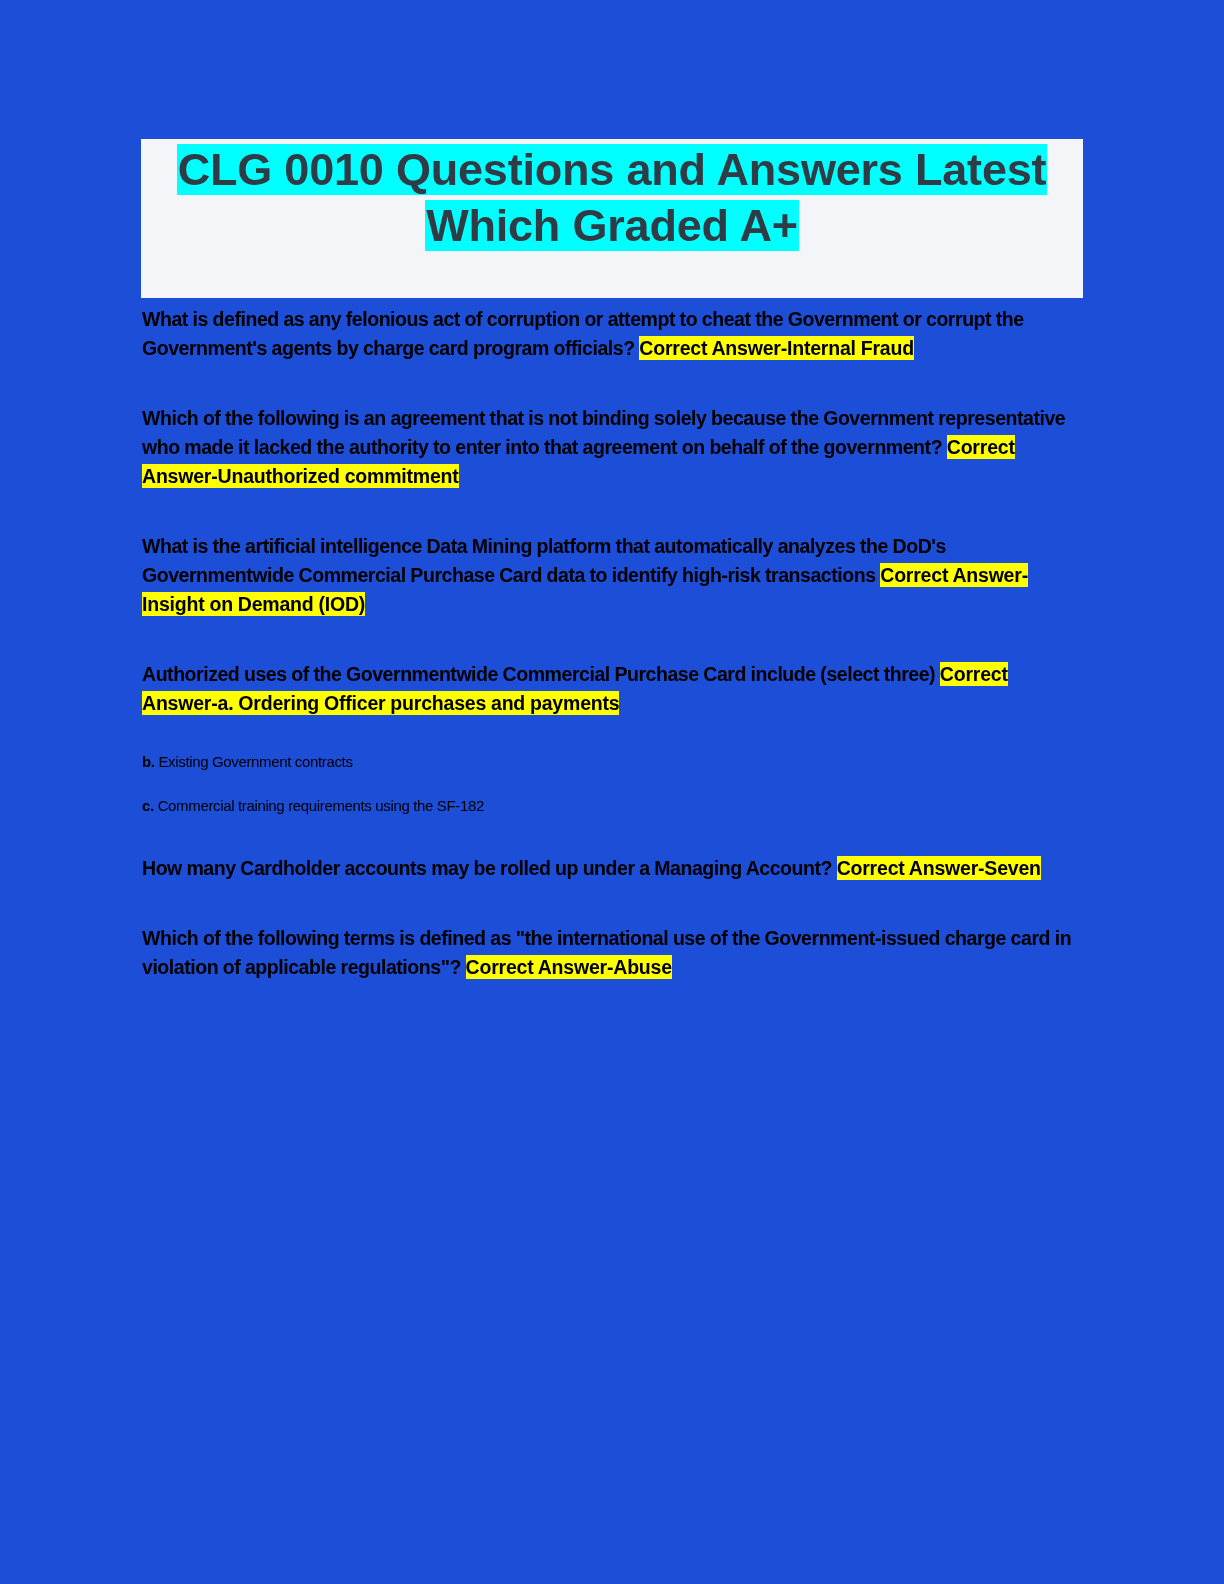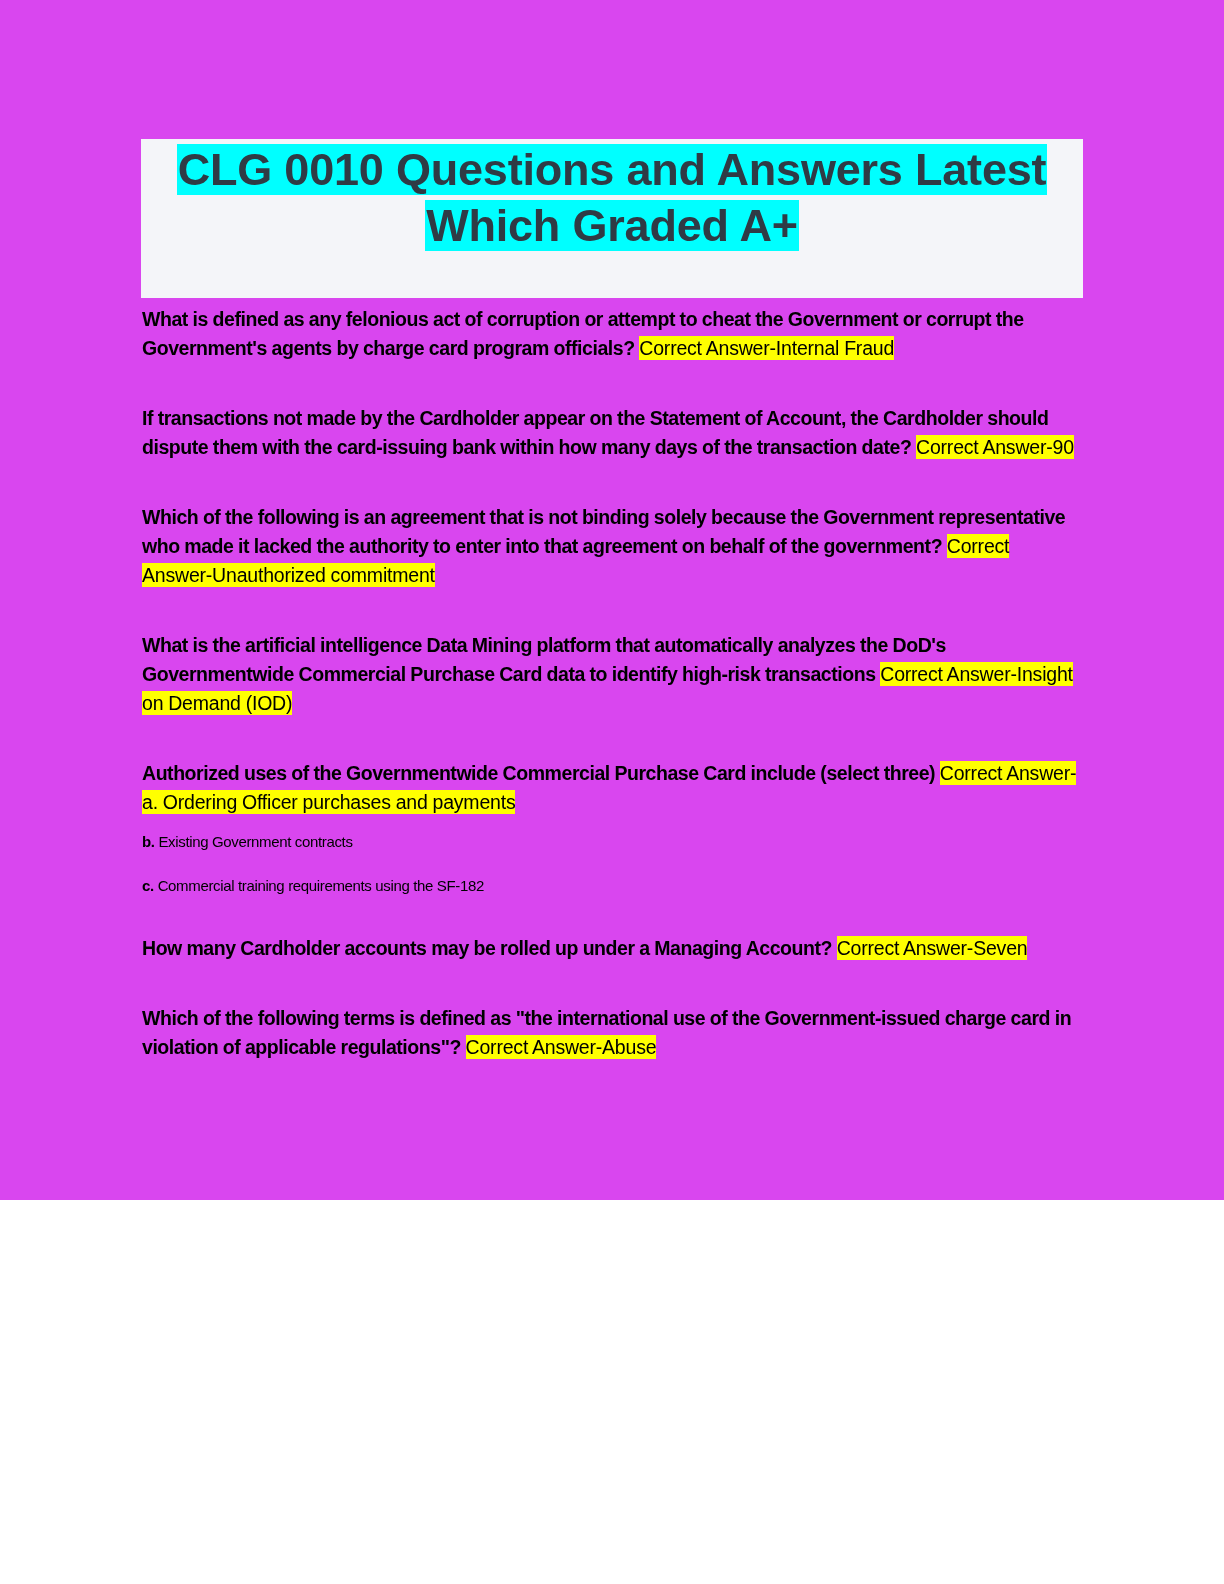--- a/index.html
+++ b/index.html
@@ -13,22 +13,22 @@
     position: relative;
     font-family: "Liberation Sans", sans-serif;
     -webkit-font-smoothing: antialiased;
   }
 
   .page {
     position: absolute;
     left: 0;
     top: 0;
     width: 1224px;
-    height: 1200px;
-    background: #d946ef;
+    height: 1584px;
+    background: #1d4ed8;
     overflow: hidden;
   }
 
   
   .title-block {
     position: absolute;
     left: 141px;
     top: 139px;
     width: 942px;
     height: 159px;
@@ -70,27 +70,27 @@
     font-size: 19.5px;
     line-height: 29px;
     color: #000000;
     font-weight: 600;
     letter-spacing: -0.45px;
     word-spacing: -0.3px;
     text-align: left;
   }
 
   .qa-block.tight {
-    margin-bottom: 10px;
+    margin-bottom: 29px;
   }
 
   .qa-block .ans {
     background: #ffff00;
     color: #000000;
-    font-weight: 400;
+    font-weight: 700;
     letter-spacing: -0.2px;
     box-decoration-break: clone;
     -webkit-box-decoration-break: clone;
     padding: 1px 0;
   }
 
   .opt-block {
     margin: 0 0 15px 0;
     font-family: "Liberation Sans", sans-serif;
     font-size: 15px;
@@ -112,21 +112,20 @@
 <div class="page">
 
   <div class="title-block">
     <h1 class="doc-title"><span class="hl-cyan">CLG 0010 Questions and Answers Latest</span><br><span class="hl-cyan">Which Graded A+</span></h1>
   </div>
 
   <div class="body-area">
 
     <p class="qa-block"><span>What is defined as any felonious act of corruption or attempt to cheat the Government or corrupt the Government's agents by charge card program officials? </span><span class="ans">Correct Answer-Internal Fraud</span></p>
 
-    <p class="qa-block"><span>If transactions not made by the Cardholder appear on the Statement of Account, the Cardholder should dispute them with the card-issuing bank within how many days of the transaction date? </span><span class="ans">Correct Answer-90</span></p>
 
     <p class="qa-block"><span>Which of the following is an agreement that is not binding solely because the Government representative who made it lacked the authority to enter into that agreement on behalf of the government? </span><span class="ans">Correct Answer-Unauthorized commitment</span></p>
 
 
     <p class="qa-block"><span>What is the artificial intelligence Data Mining platform that automatically analyzes the DoD's Governmentwide Commercial Purchase Card data to identify high-risk transactions </span><span class="ans">Correct Answer-Insight on Demand (IOD)</span></p>
 
     <p class="qa-block tight"><span>Authorized uses of the Governmentwide Commercial Purchase Card include (select three) </span><span class="ans">Correct Answer-a. Ordering Officer purchases and payments</span></p>
 
     <p class="opt-block"><span class="opt-key">b.</span><span> Existing Government contracts</span></p>
 

